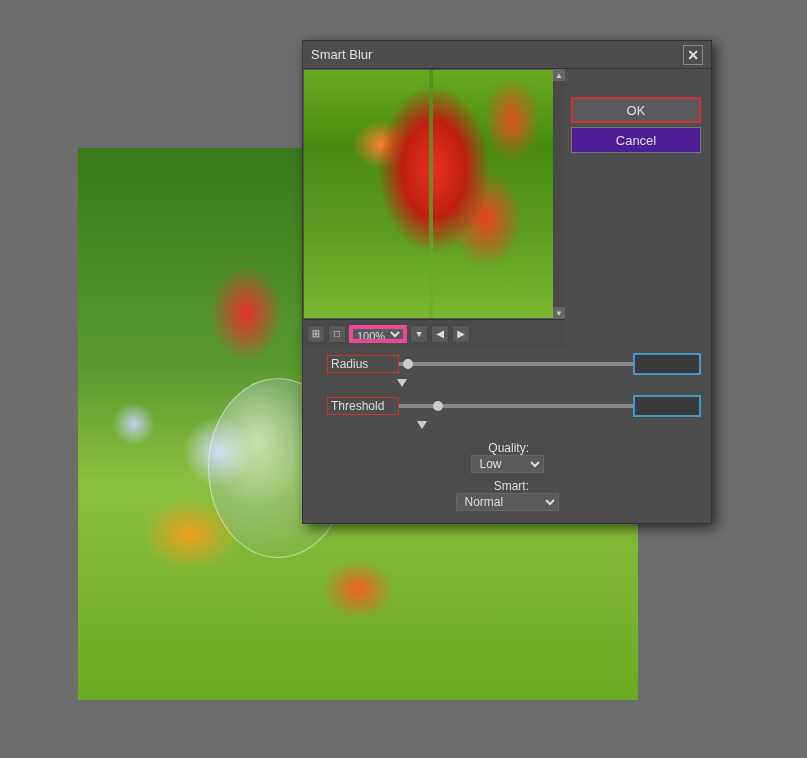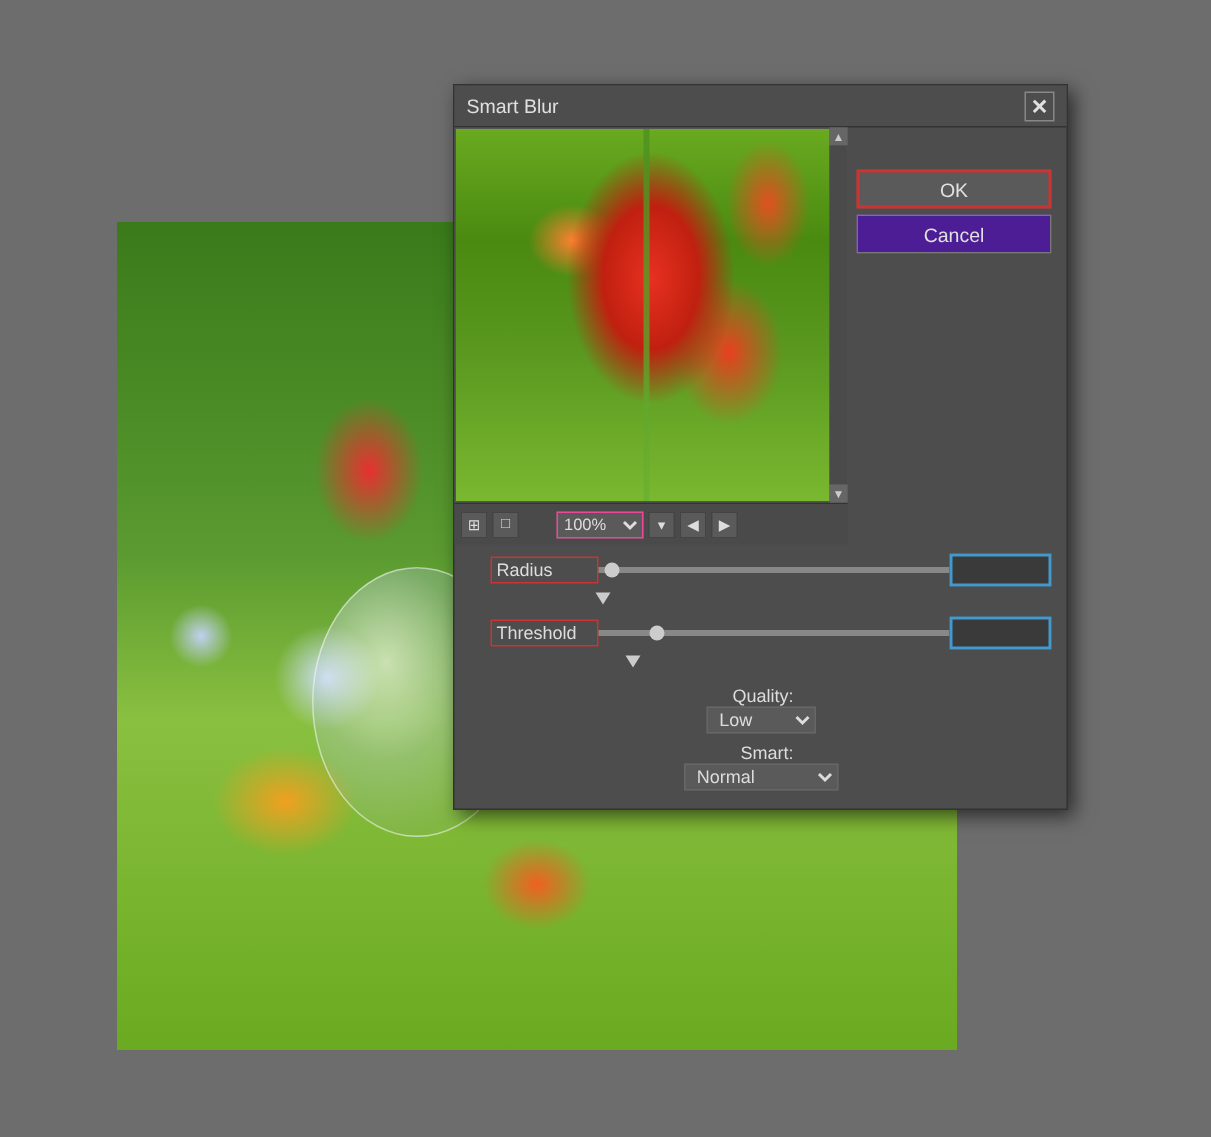--- a/index.html
+++ b/index.html
@@ -63,21 +63,21 @@
       height: 180px;
       border-radius: 50%;
       background: radial-gradient(ellipse at 35% 35%, rgba(255,255,255,0.6) 0%, rgba(180,200,220,0.3) 40%, rgba(150,170,200,0.1) 70%, transparent 100%);
       border: 1px solid rgba(255,255,255,0.5);
     }
 
     
     .dialog {
       position: absolute;
       left: 302px;
-      top: 56px;
+      top: 40px;
       width: 410px;
       background: #4d4d4d;
       border: 1px solid #333;
       box-shadow: 4px 4px 12px rgba(0,0,0,0.6);
     }
 
     .dialog-titlebar {
       display: flex;
       align-items: center;
       justify-content: space-between;
@@ -151,25 +151,24 @@
       font-size: 10px;
       cursor: pointer;
       display: flex;
       align-items: center;
       justify-content: center;
     }
 
     .zoom-select {
       height: 18px;
       background: #5a5a5a;
-      border: 1px solid #ec4899;
+      border: 4px solid #ec4899;
       color: #ddd;
       font-size: 11px;
       width: 58px;
-      margin-left: 22px;
     }
 
     .nav-btn {
       width: 18px;
       height: 18px;
       background: #5a5a5a;
       border: 1px solid #444;
       color: #ddd;
       font-size: 10px;
       cursor: pointer;

